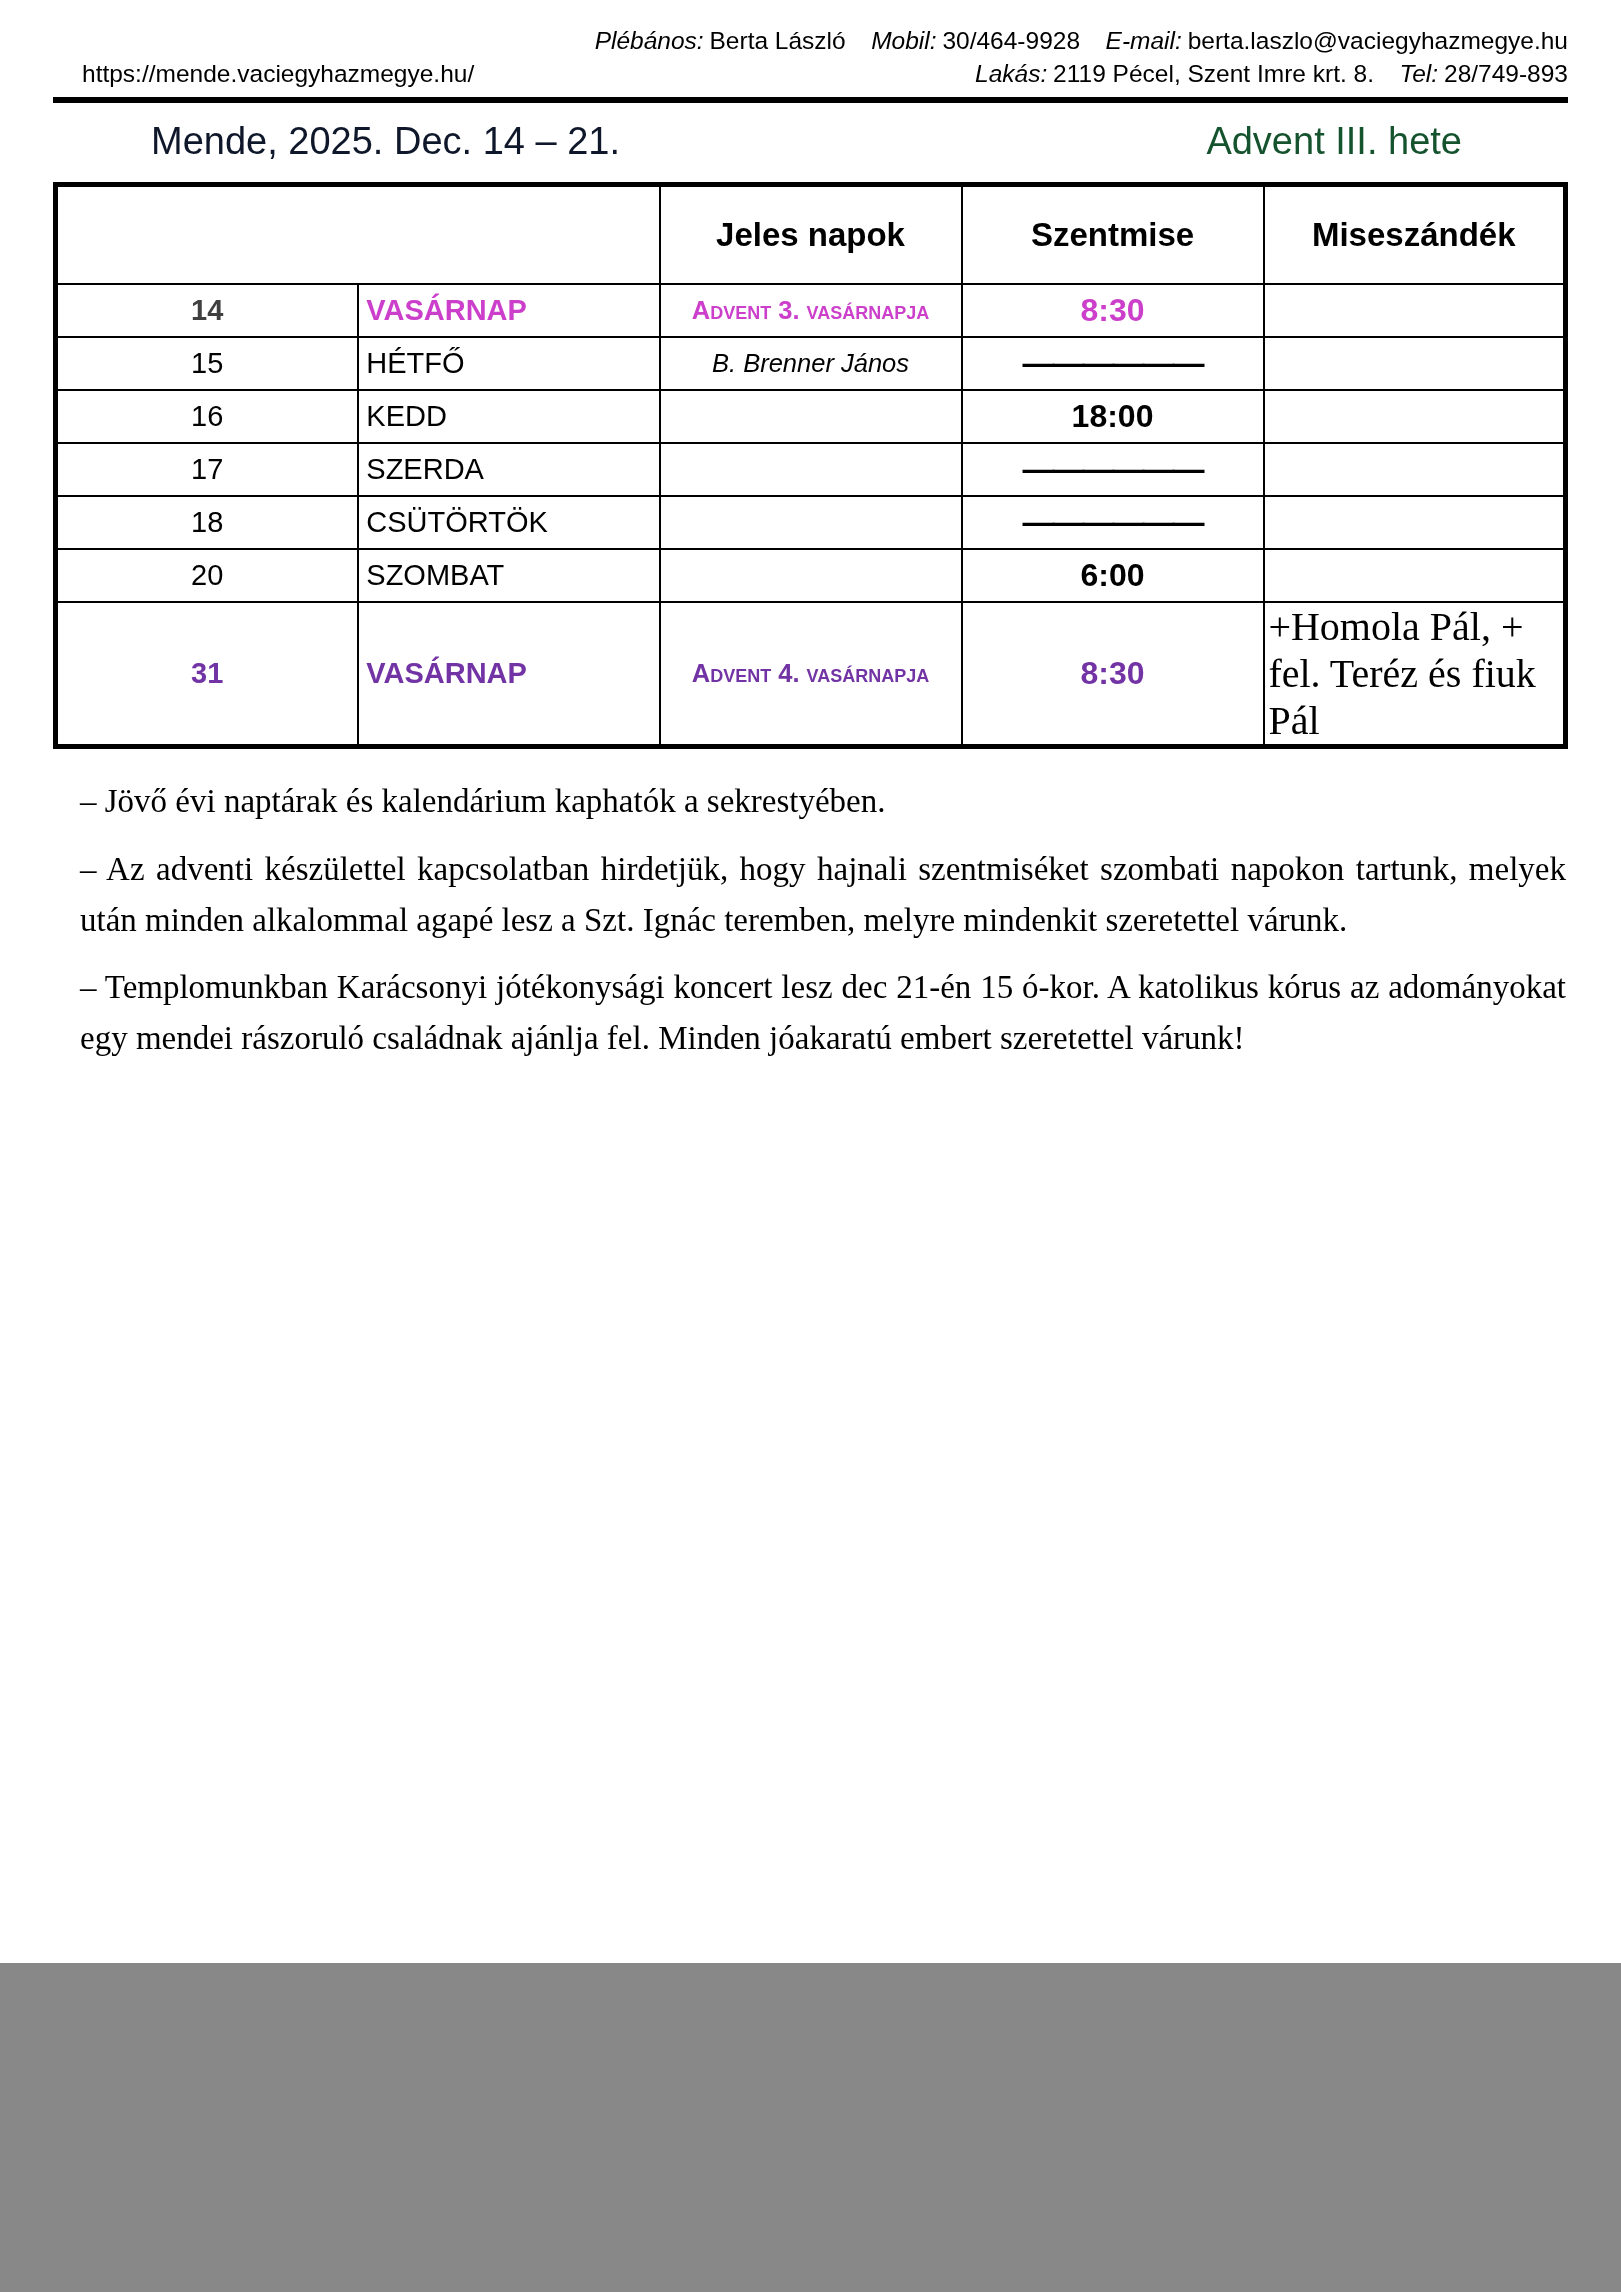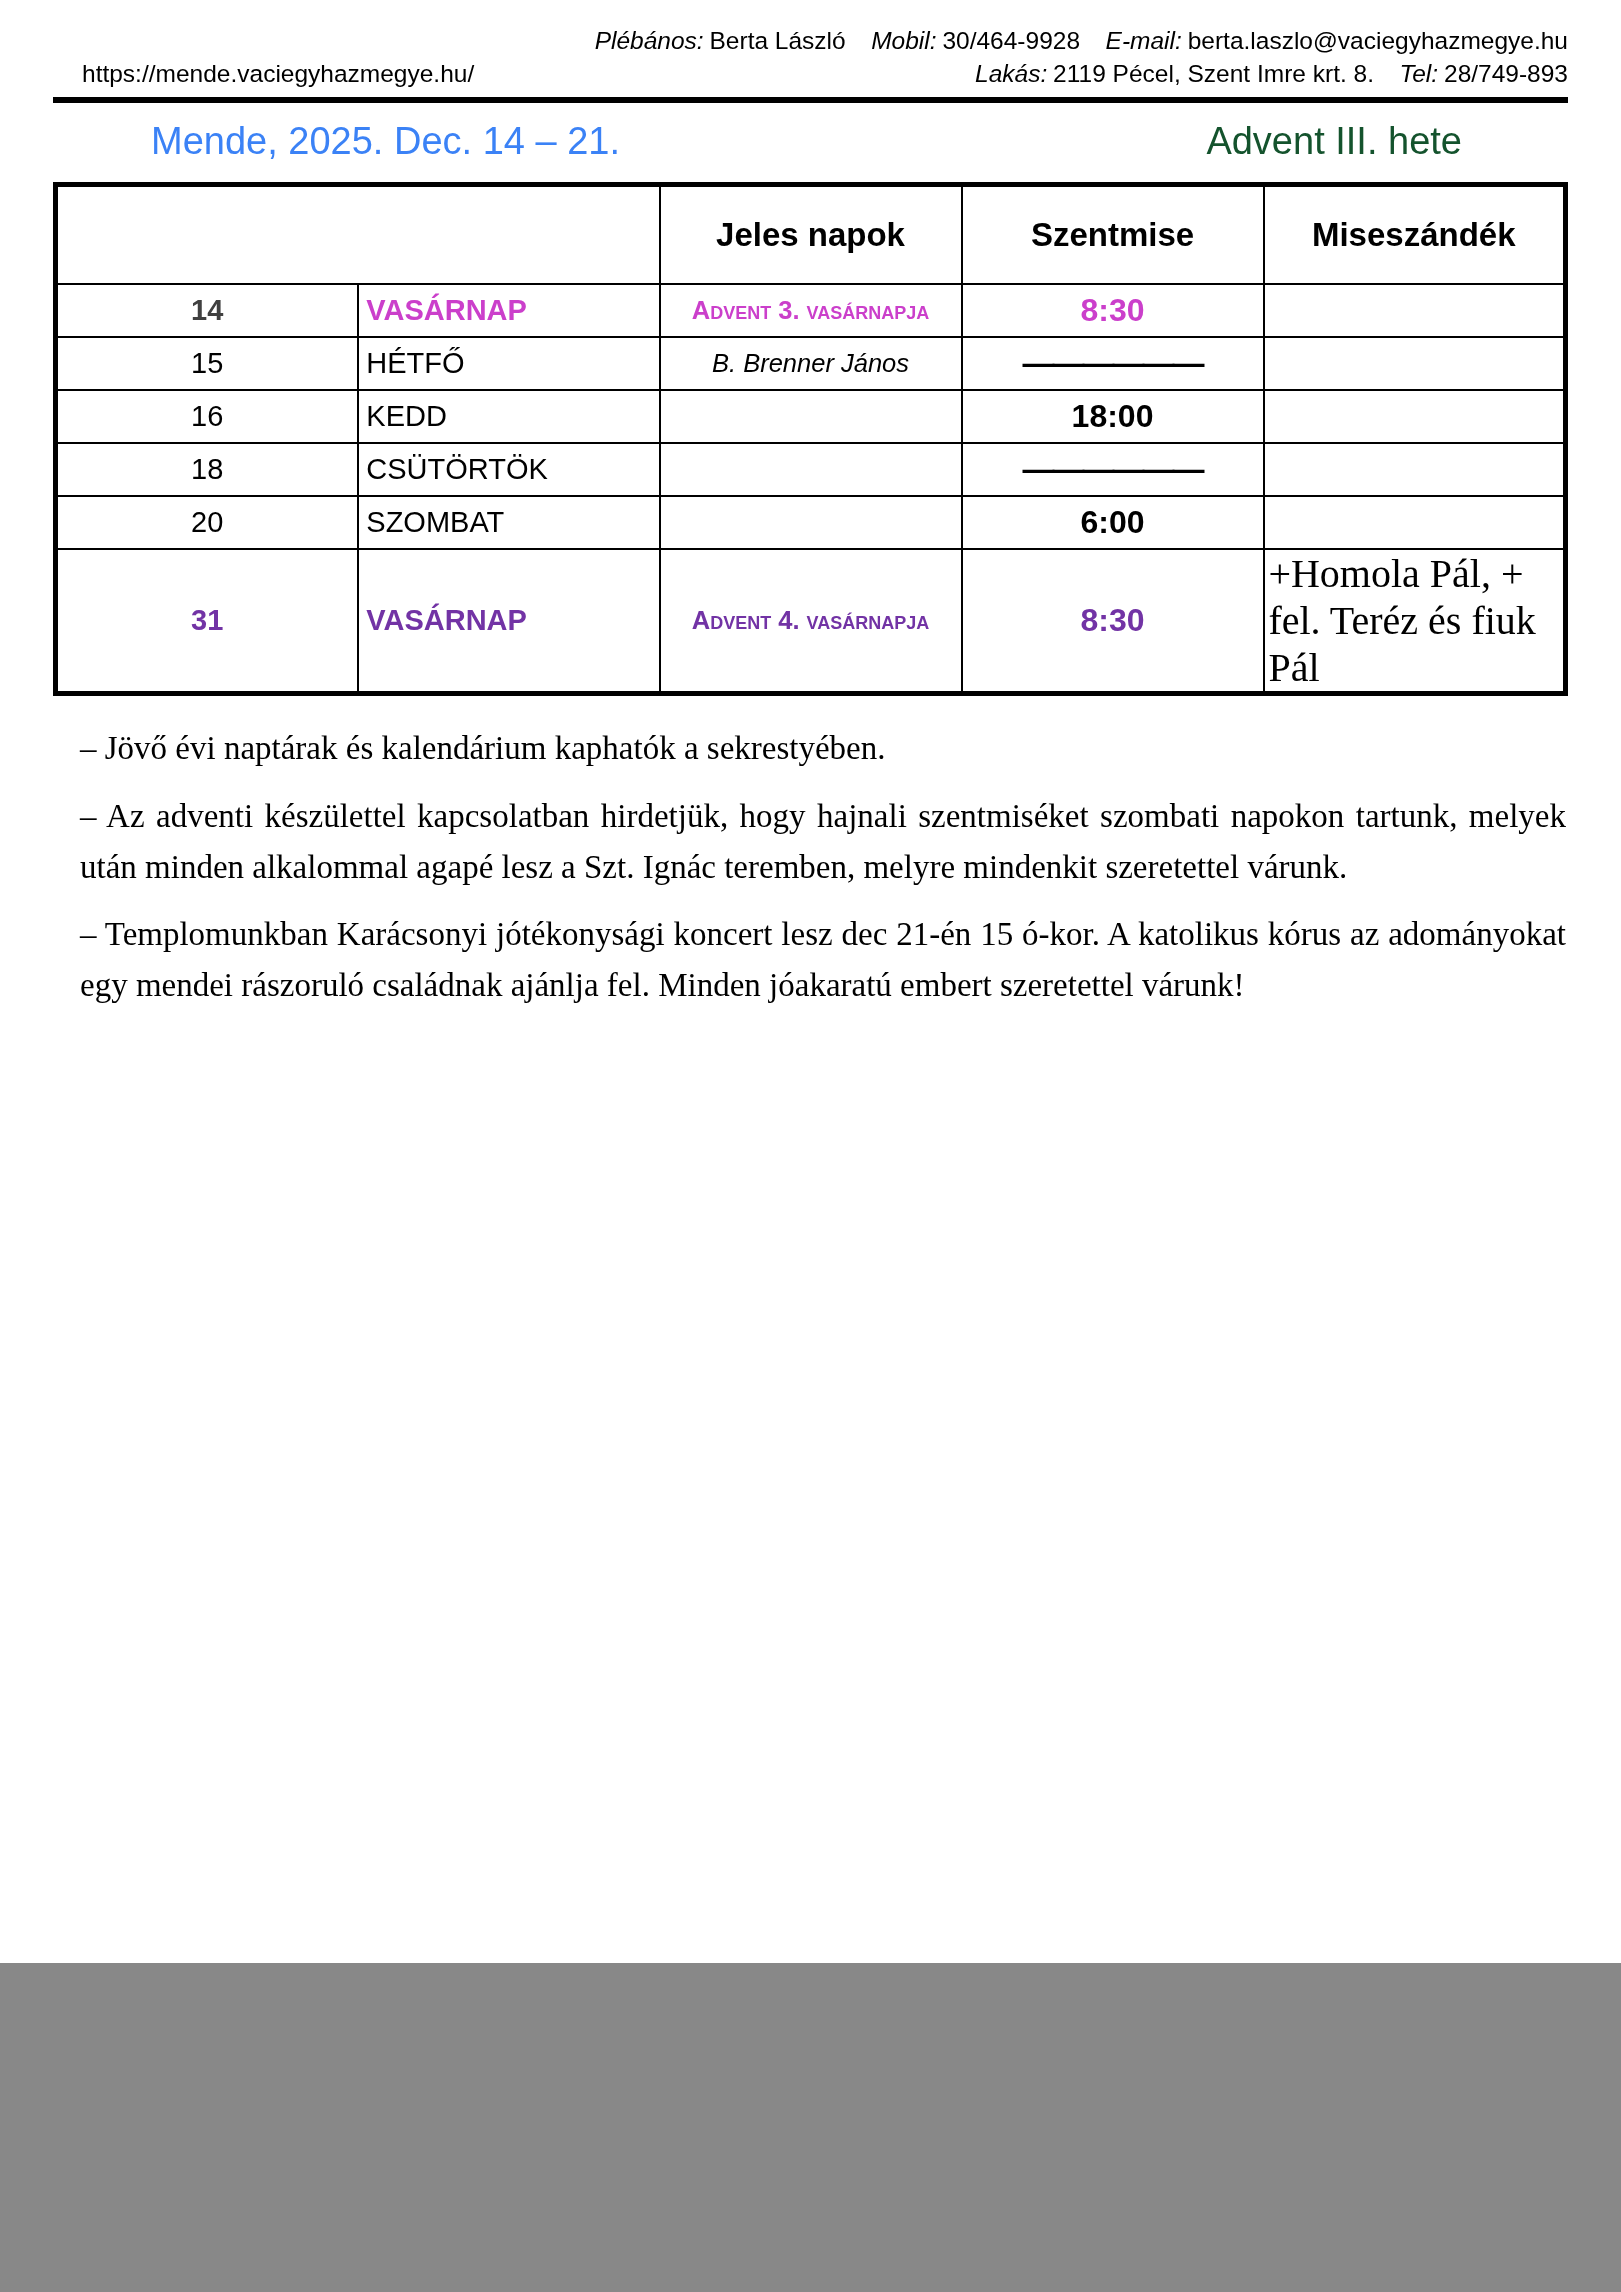--- a/index.html
+++ b/index.html
@@ -94,21 +94,21 @@
 
   <div class="hdr">
     <div class="hdr-line1" id="hdr-line1"><span class="hseg"><span class="hlbl">Plébános:</span><span class="hval">Berta László</span></span><span class="hseg"><span class="hlbl">Mobil:</span><span class="hval">30/464-9928</span></span><span class="hseg"><span class="hlbl">E-mail:</span><span class="hval">berta.laszlo@vaciegyhazmegye.hu</span></span></div>
     <div class="hdr-line2">
       <span class="url">https://mende.vaciegyhazmegye.hu/</span>
       <span id="hdr-line2-right"><span class="hseg"><span class="hlbl">Lakás:</span><span class="hval">2119 Pécel, Szent Imre krt. 8.</span></span><span class="hseg"><span class="hlbl">Tel:</span><span class="hval">28/749-893</span></span></span>
     </div>
   </div>
 
   <div class="titlebar">
-    <span class="t-left" id="title-left" style="color: #3b82f6;">Mende, 2025. Dec. 14 – 21.</span>
+    <span class="t-left" id="title-left" style="color: #0f172a;">Mende, 2025. Dec. 14 – 21.</span>
     <span class="t-right" id="title-right" style="color: #14532d;">Advent III. hete</span>
   </div>
 
   <table class="sched">
     <tbody id="sched-body">
       <tr class="hdr-row">
         <td colspan="2"></td>
         <td class="col-head">Jeles napok</td>
         <td class="col-head">Szentmise</td>
         <td class="col-head">Miseszándék</td>
@@ -125,20 +125,27 @@
           <td class="c-day">HÉTFŐ</td>
           <td class="c-jeles jeles-italic">B. Brenner János</td>
           <td class="c-time time-dash">——————</td>
           <td class="c-int"></td>
         </tr>
         <tr class="data-row">
           <td class="c-num">16</td>
           <td class="c-day">KEDD</td>
           <td class="c-jeles"></td>
           <td class="c-time">18:00</td>
+          <td class="c-int"></td>
+        </tr>
+        <tr class="data-row">
+          <td class="c-num">17</td>
+          <td class="c-day">SZERDA</td>
+          <td class="c-jeles"></td>
+          <td class="c-time time-dash">——————</td>
           <td class="c-int"></td>
         </tr>
         <tr class="data-row">
           <td class="c-num">18</td>
           <td class="c-day">CSÜTÖRTÖK</td>
           <td class="c-jeles"></td>
           <td class="c-time time-dash">——————</td>
           <td class="c-int"></td>
         </tr>
         <tr class="data-row">

